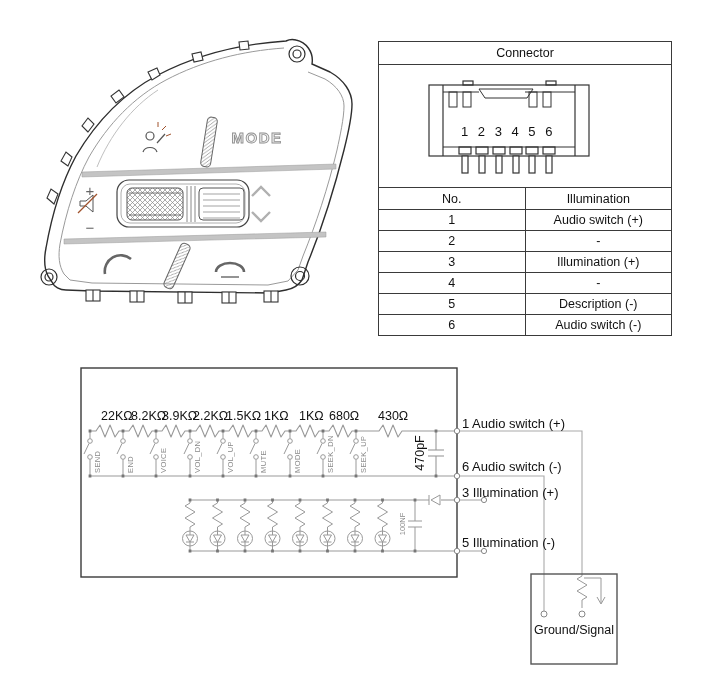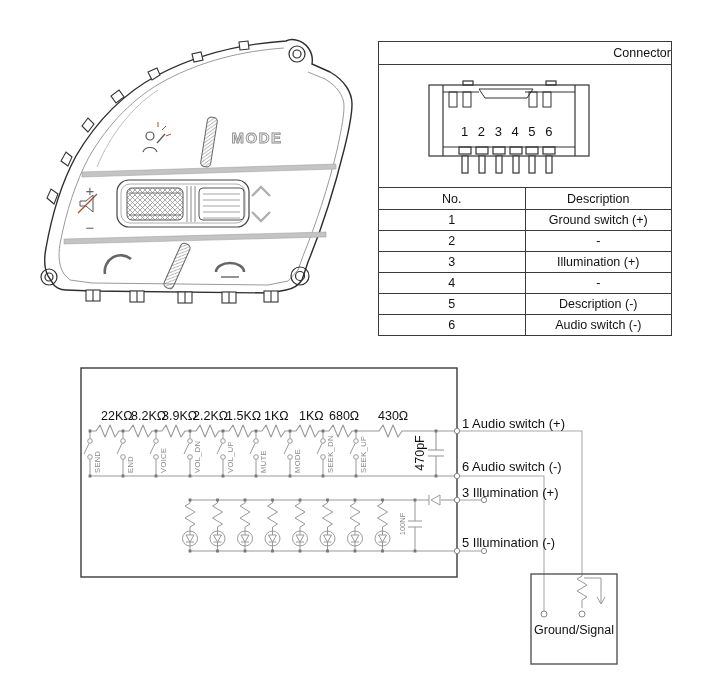--- a/index.html
+++ b/index.html
@@ -10,21 +10,21 @@
   
   .connector-table{
     position:absolute;left:378px;top:41px;width:294px;
     border-collapse:collapse;table-layout:fixed;
     font-size:12.5px;color:#111;
   }
   .connector-table td{
     border:1.3px solid #3a3a3a;text-align:center;vertical-align:middle;padding:0;
     white-space:nowrap;overflow:hidden;
   }
-  .connector-table .t-title{height:22px;text-align:right;}
+  .connector-table .t-title{height:22px;}
   .connector-table .t-img{height:122px;margin-top:28px;}
   .connector-table .t-head{height:21px;}
   .connector-table .t-row{height:20px;}
   .col-no{width:58px;margin-left:32px;}
   
   .illustration-svg{position:absolute;left:12px;top:25px;}
   .circuit-svg{position:absolute;left:0px;top:345px;}
   .conn-draw{display:block;margin:0 auto;}
   svg text{font-family:"Liberation Sans",sans-serif;}
 </style>
@@ -192,25 +192,25 @@
           <rect x="150" y="90" width="6" height="17"></rect>
                 <rect x="167" y="90" width="6" height="17"></rect>
         </g>
       </g>
       <text x="82" y="70" font-size="13" fill="#111" letter-spacing="3">1 2 3 4 5 6</text>
     </svg>
   </td>
       </tr>
   <tr>
     <td class="t-head col-no">No.</td>
-    <td class="t-head">Description</td>
+    <td class="t-head">Illumination</td>
   </tr>
   <tr>
         <td class="t-row">1</td>
-        <td class="t-row">Ground switch (+)</td>
+        <td class="t-row">Audio switch (+)</td>
       </tr>
   <tr>
         <td class="t-row">2</td>
         <td class="t-row">-</td>
       </tr>
   <tr>
         <td class="t-row">3</td>
         <td class="t-row">Illumination (+)</td>
       </tr>
   <tr>

